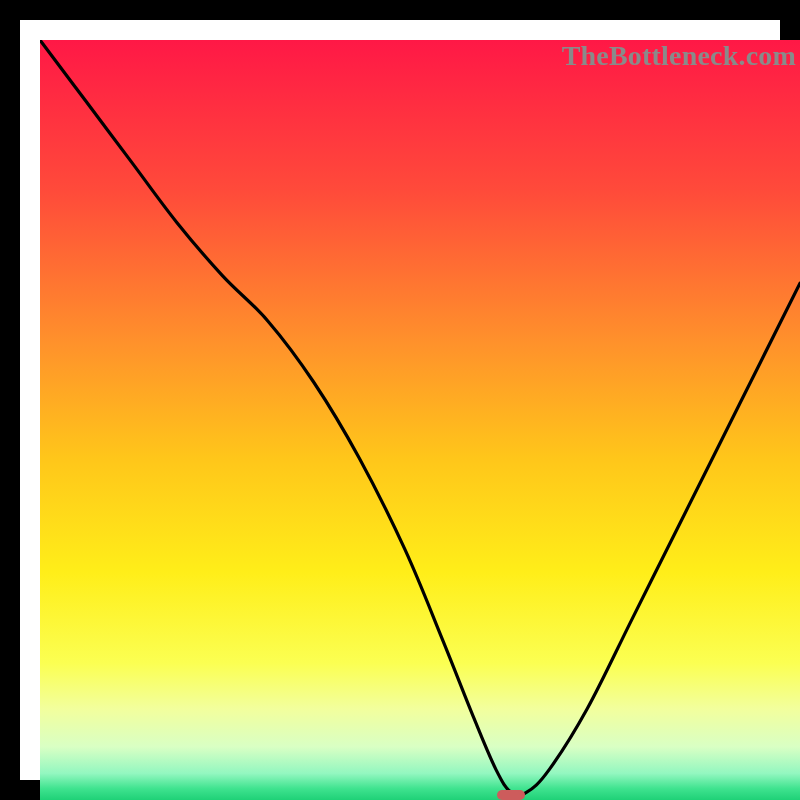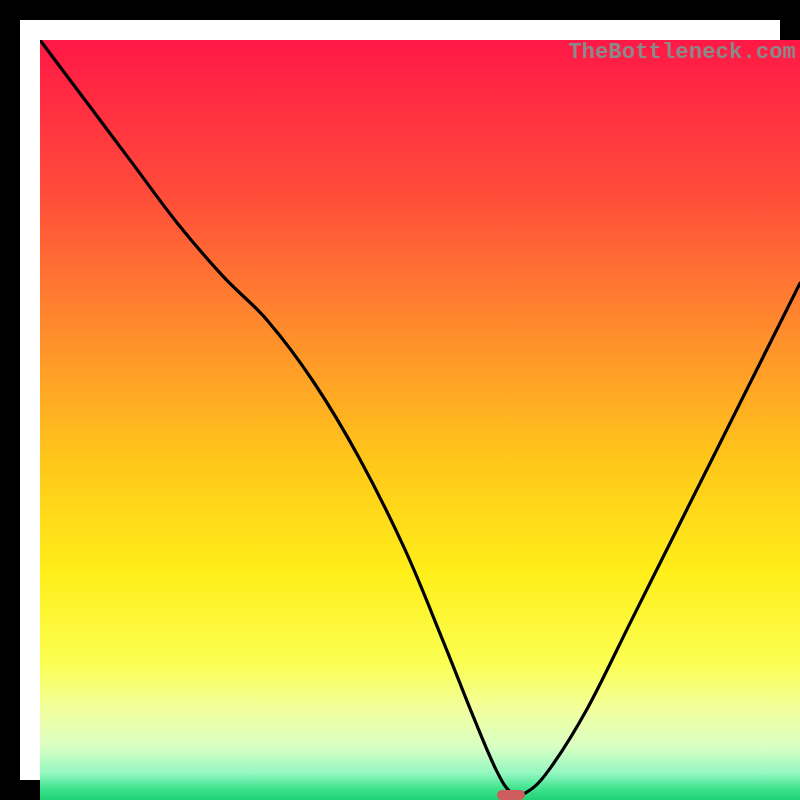--- a/index.html
+++ b/index.html
@@ -34,22 +34,22 @@
   .curve-svg {
     position: absolute;
     inset: 0;
     width: 760px;
     height: 760px;
   }
   .watermark {
     position: absolute;
     top: 0px;
     right: 4px;
-    font-family: Liberation Mono, monospace;
-    font-size: 22px;
+    font-family: Liberation Serif, serif;
+    font-size: 28px;
     font-weight: 600;
     color: #8a8a8a;
     letter-spacing: 0.2px;
     user-select: none;
   }
   .marker {
     position: absolute;
     width: 28px;
     height: 10px;
     border-radius: 5px;

